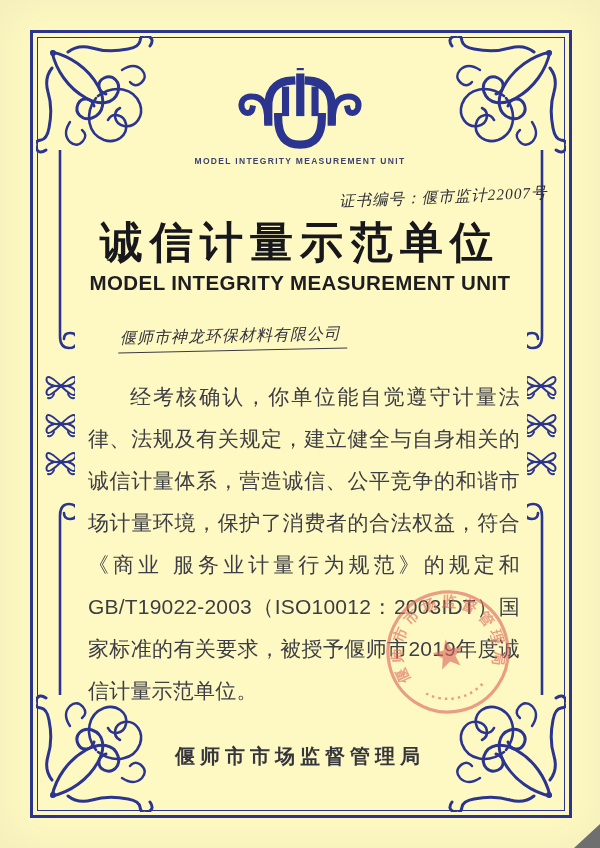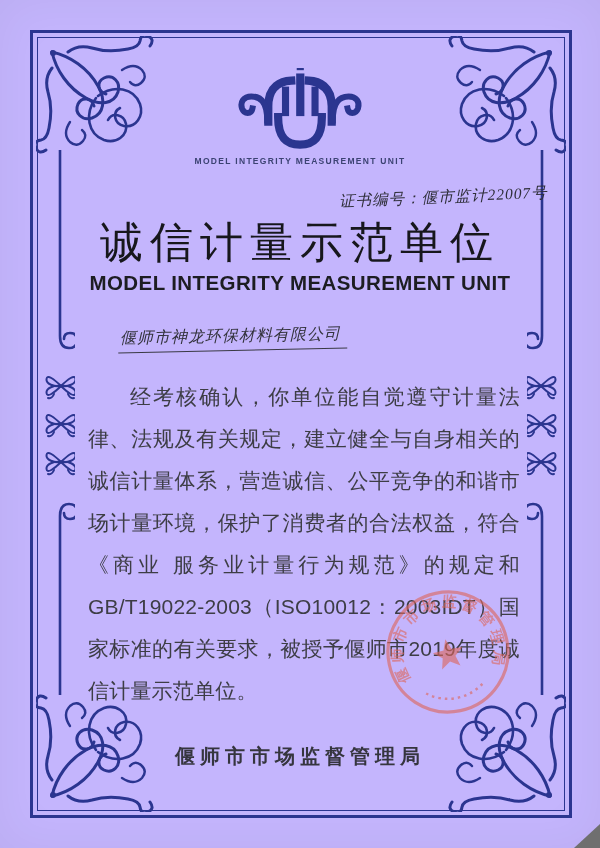--- a/index.html
+++ b/index.html
@@ -1,17 +1,17 @@
 <!DOCTYPE html>
 <html><head>
 <meta charset="utf-8">
 <style>
   html,body{margin:0;padding:0;background:#e9e9e9;}
   .page{
-    position:relative;width:600px;height:848px;background:#c4b5fd;
+    position:relative;width:600px;height:848px;background:#fef9c3;
     font-family:"Liberation Sans","DejaVu Sans",sans-serif;
     overflow:hidden;box-shadow:inset 0 0 50px rgba(0,0,0,0.05);
   }
   
   .frame-outer{position:absolute;left:30px;top:30px;right:28px;bottom:30px;
     border:3px solid #2b3590;pointer-events:none;}
   .frame-inner{position:absolute;left:37px;top:37px;right:35px;bottom:37px;
     border:1px solid #2b3590;pointer-events:none;}
   .corner{position:absolute;width:122px;height:122px;}
   .corner.tl{left:36px;top:36px;}
@@ -24,21 +24,21 @@
   
   .logo{position:absolute;left:50%;top:68px;transform:translateX(-50%);width:150px;height:82px;}
   .logo-caption{position:absolute;left:0;right:0;top:156px;text-align:center;
     font-size:8.5px;font-weight:bold;letter-spacing:1.3px;color:#3c4373;}
   .cert-no{position:absolute;right:52px;top:187px;font-size:15.5px;color:#2e2e38;
     transform:rotate(-2.5deg);letter-spacing:1px;font-style:italic;
     font-family:"Liberation Serif","DejaVu Serif",serif;}
   
   .title-zh{position:absolute;left:0;right:0;top:214px;margin:0;text-align:center;
     font-family:"Liberation Serif","DejaVu Serif",serif;
-    font-size:43px;font-weight:400;letter-spacing:7px;color:#17171c;}
+    font-size:43px;font-weight:700;letter-spacing:7px;color:#17171c;}
   .title-en{position:absolute;left:0;right:0;top:271px;text-align:center;
     font-size:20.5px;font-weight:800;letter-spacing:0.4px;color:#1d1d22;}
   
   .company{position:absolute;left:118px;top:326px;min-width:218px;
     font-size:16px;color:#33333c;font-style:italic;letter-spacing:1px;
     border-bottom:1.6px solid #3a3a44;padding:0 6px 3px 2px;
     transform:rotate(-1.2deg);font-family:"Liberation Serif","DejaVu Serif",serif;}
   
   .body-text{position:absolute;left:80px;right:72px;top:368px;margin:8px;
     font-size:21px;line-height:42px;color:#3d3d45;text-align:justify;

